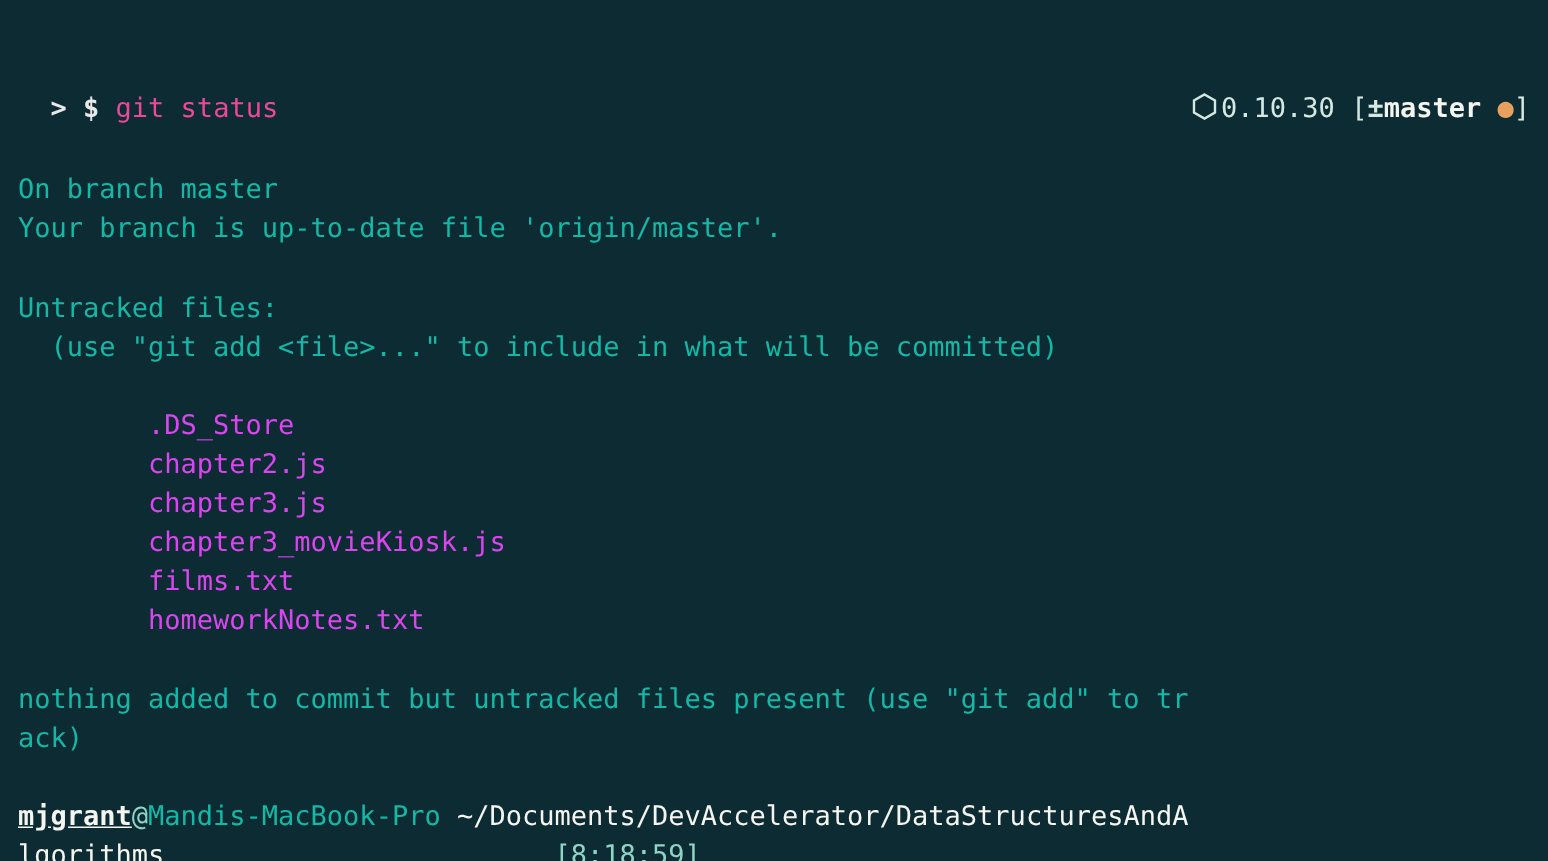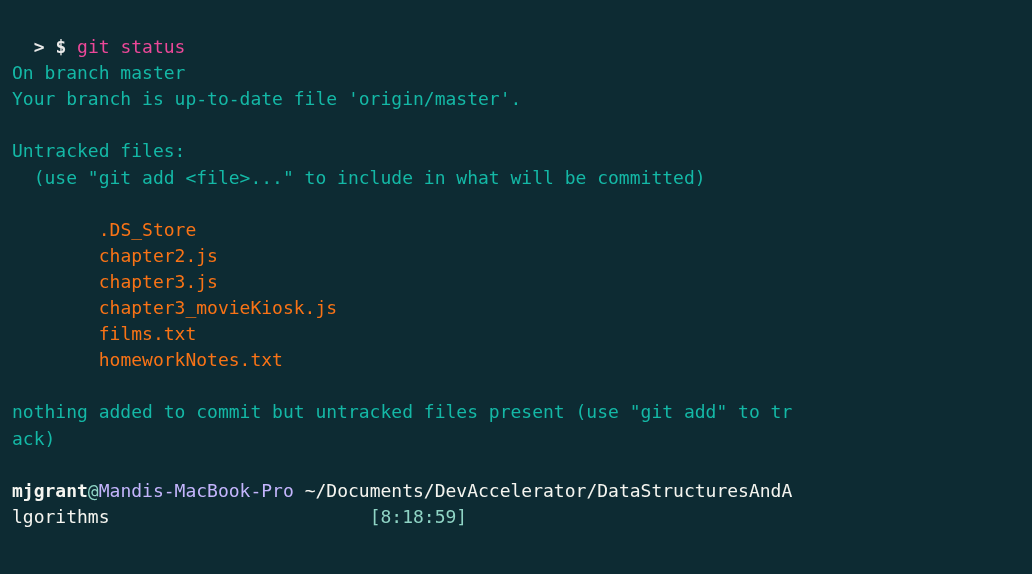--- a/index.html
+++ b/index.html
@@ -15,24 +15,24 @@
       box-sizing: border-box;
       overflow: hidden;
     }
     .line {
       white-space: pre;
     }
     .prompt-caret { color: #e8e8e8; font-weight: bold; }
     .prompt-dollar { color: #e8e8e8; font-weight: bold; }
     .cmd { color: #ec4899; }
     .normal { color: #14b8a6; }
-    .untracked { color: #f97316; }
-    .user { color: #f5f5f0; font-weight: bold; }
+    .untracked { color: #d946ef; }
+    .user { color: #f5f5f0; font-weight: bold; text-decoration: underline; }
     .at { color: #8fd4c5; }
-    .host { color: #c4b5fd; }
+    .host { color: #14b8a6; }
     .cwd { color: #f5f5f0; font-weight: normal; }
     .time { color: #8fd4c5; }
     .rprompt { float: right; }
     .ver { color: #d4e8e3; }
     .branch-bracket { color: #d4e8e3; }
     .branch-sym { color: #d4e8e3; font-weight: bold; }
     .branch-name { color: #f5f5f0; font-weight: bold; }
     .dirty-dot { color: #e8a05f; font-weight: bold; }
     .hex-icon {
       display: inline-block;
@@ -42,20 +42,25 @@
     .prompt-row::after {
       content: "";
       display: table;
       clear: both;
     }
   </style>
 </head>
 <body>
 
 <div class="line prompt-row">
+  <span class="rprompt">
+    <span class="hex-icon"><svg width="18" height="18" viewBox="0 0 18 18">
+          <polygon points="9,1 16,5 16,13 9,17 2,13 2,5" fill="none" stroke="#d4e8e3" stroke-width="1.6"></polygon>
+        </svg></span><span class="ver">0.10.30</span><span> </span><span class="branch-bracket">[</span><span class="branch-sym">±</span><span class="branch-name">master</span><span> </span><span class="dirty-dot">●</span><span class="branch-bracket">]</span>
+  </span>
   <span class="prompt-caret">&gt;</span><span> </span><span class="prompt-dollar">$</span><span> </span><span class="cmd">git status</span>
 </div>
 
 <div class="line normal">On branch master</div>
 <div class="line normal">Your branch is up-to-date file 'origin/master'.</div>
 <div class="line">&nbsp;</div>
 <div class="line normal">Untracked files:</div>
 <div class="line normal">  (use "git add &lt;file&gt;..." to include in what will be committed)</div>
 <div class="line">&nbsp;</div>
 <div class="line">        <span class="untracked">.DS_Store</span></div>

